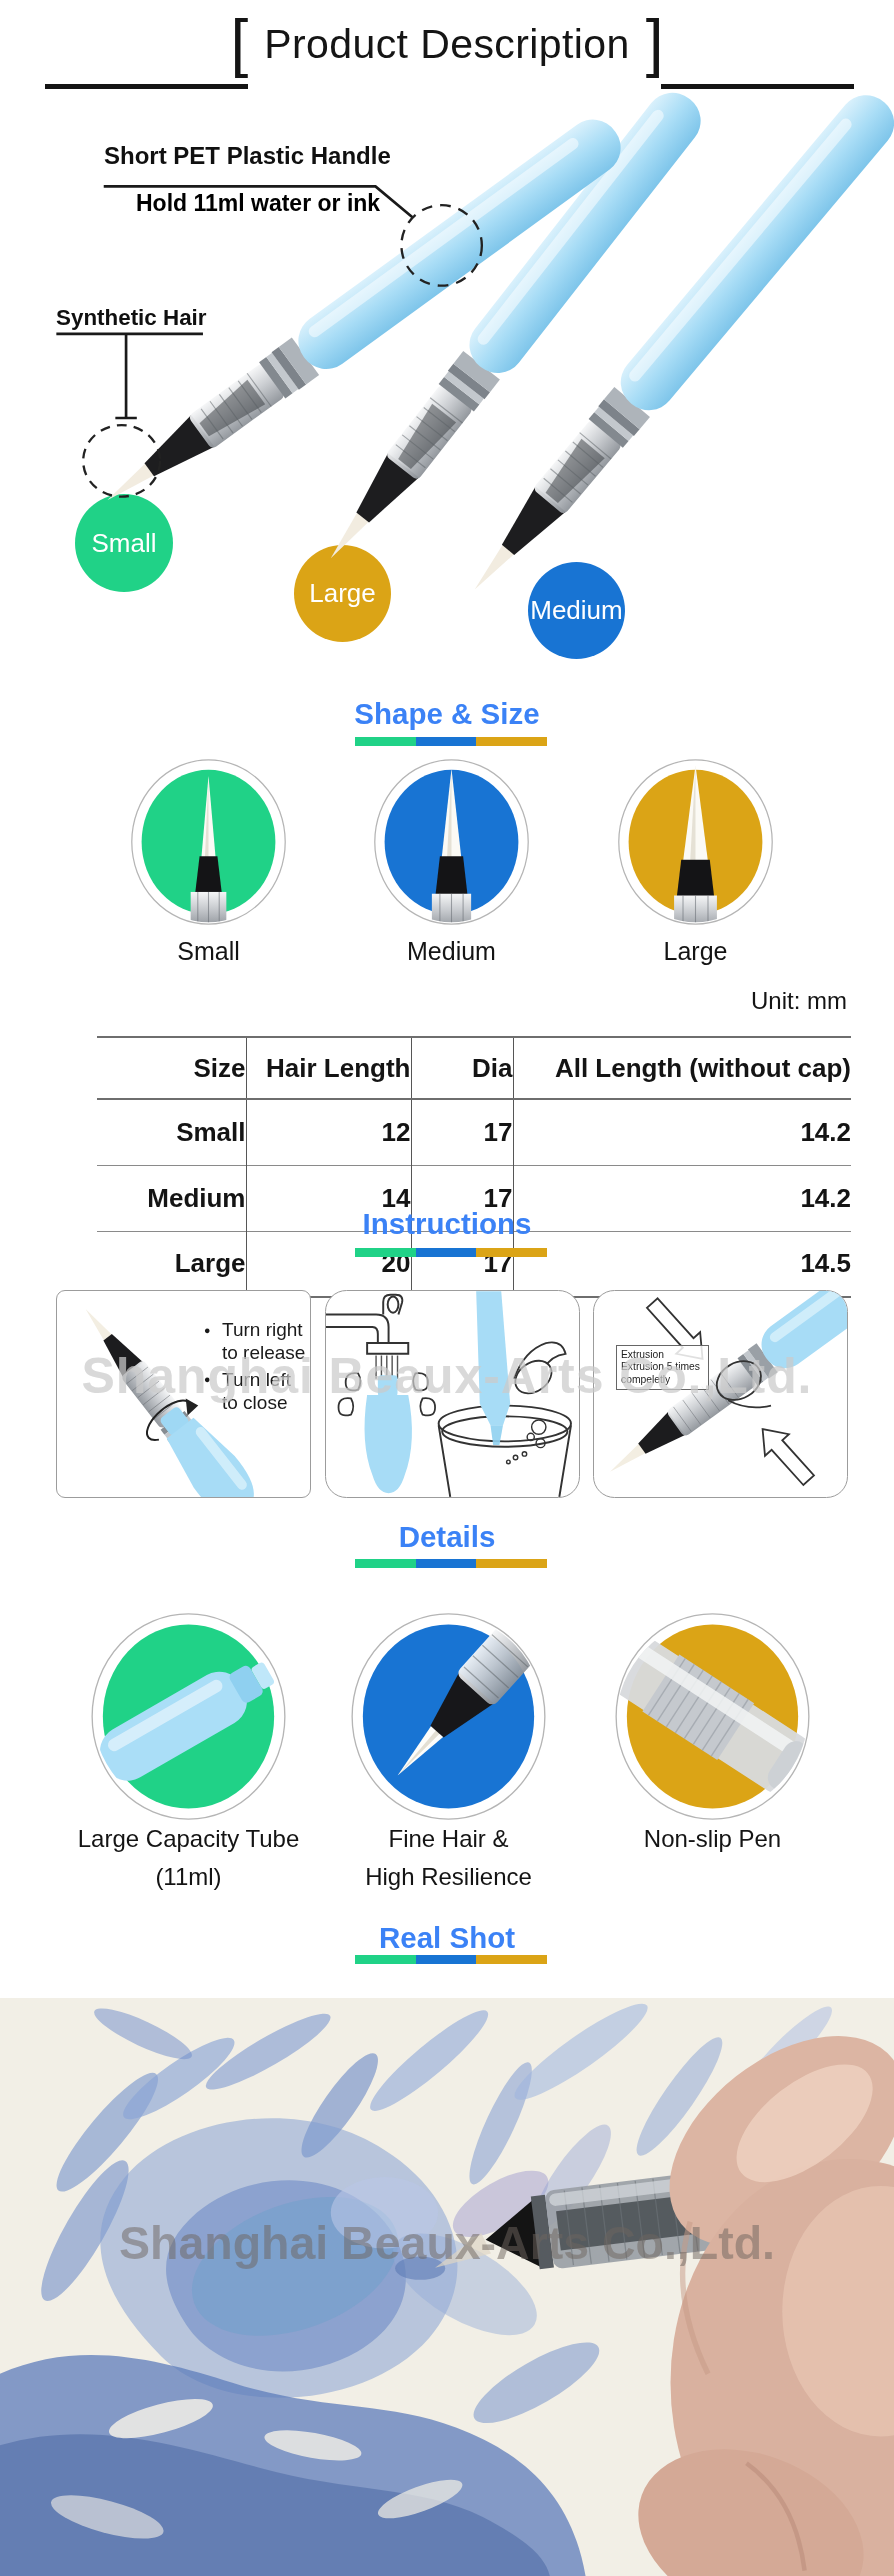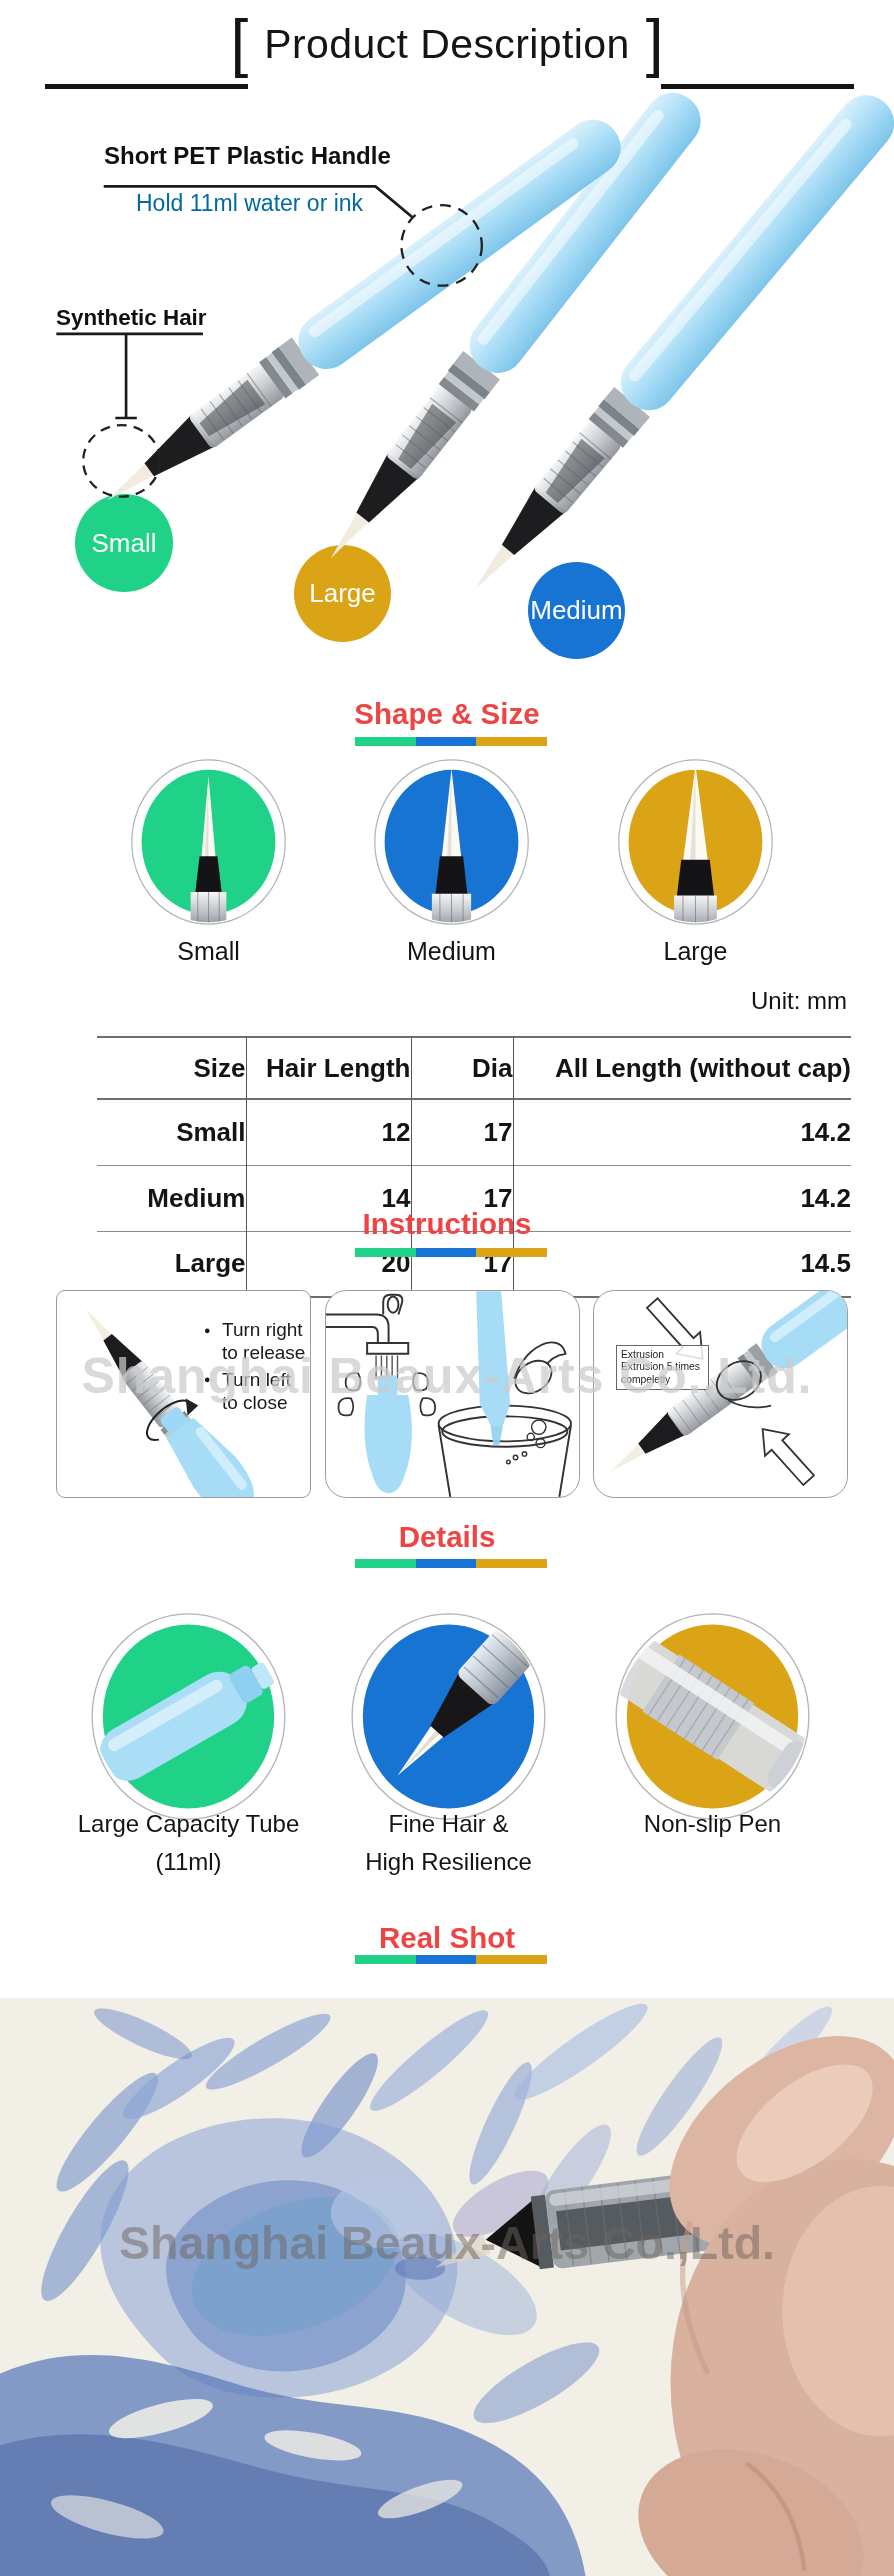--- a/index.html
+++ b/index.html
@@ -9,28 +9,28 @@
   
   .rule{position:absolute;height:4.5px;background:#141414;}
   .title-wrap{position:absolute;top:12.5px;left:0;width:100%;display:flex;
               justify-content:center;align-items:center;gap:16px;}
   .bracket{font-size:64px;font-weight:400;line-height:64px;position:relative;top:-1.8px;}
   .page-title{font-size:41px;font-weight:400;letter-spacing:0.4px;text-align:center;}
 
   
   #hero-svg{position:absolute;left:0;top:89px;width:894px;height:590px;}
   .anno-bold{position:absolute;font-weight:700;color:#101010;}
-  .anno-gray{position:absolute;color:#0369a1;font-weight:400;}
+  .anno-gray{position:absolute;color:#000000;font-weight:700;}
   .badge{position:absolute;border-radius:50%;display:flex;align-items:center;
          justify-content:center;color:#fff;font-size:26px;font-weight:400;}
   .bg-green{background:#20d287;} .bg-blue{background:#1874d3;} .bg-gold{background:#dba416;}
 
   
   .sec-title{position:absolute;left:0;width:100%;text-align:center;
-             font-size:29.5px;font-weight:700;color:#ef4444;}
+             font-size:29.5px;font-weight:700;color:#3b82f6;}
   .tri{position:absolute;left:355px;width:192px;height:9px;display:flex;}
   .tri .s1{width:61px;background:#20d287;}
   .tri .s2{width:61px;background:#1874d3;}
   .tri .s3{width:71px;background:#dba416;}
 
   
   .shape-item{position:absolute;top:758px;width:157px;}
   .shape-label{position:absolute;left:0;width:100%;text-align:center;font-size:25px;color:#141414;}
 
   
@@ -50,21 +50,21 @@
   .b-text{position:absolute;left:147px;top:27px;width:104px;font-size:19px;line-height:23px;color:#1a1a1a;}
   .b-item{position:relative;padding-left:18px;margin-bottom:3.6px;}
   .b-item::before{content:"\25CF";position:absolute;left:0;top:0.9px;font-size:10.7px;}
   .note-box{position:absolute;left:21.5px;top:54px;width:82px;border:1.8px solid #666;
             padding:2.7px 4.5px;font-size:10.3px;line-height:12.5px;color:#222;background:rgba(255,255,255,.85);}
   .watermark{position:absolute;left:0;width:100%;text-align:center;font-weight:700;
              color:#cbcbcb;opacity:.72;font-size:50px;pointer-events:none;letter-spacing:0.9px;}
 
   
   .detail-item{position:absolute;top:1613px;width:195px;}
-  .detail-caption{position:absolute;top:192px;left:50%;transform:translateX(-50%);
+  .detail-caption{position:absolute;top:207px;left:50%;transform:translateX(-50%);
                   width:268px;text-align:center;font-size:24px;line-height:38px;color:#141414;}
 
   
   #shot-svg{position:absolute;left:0;top:1998px;width:894px;height:578px;}
 </style>
 </head>
 <body>
 
 <div id="page">
 

